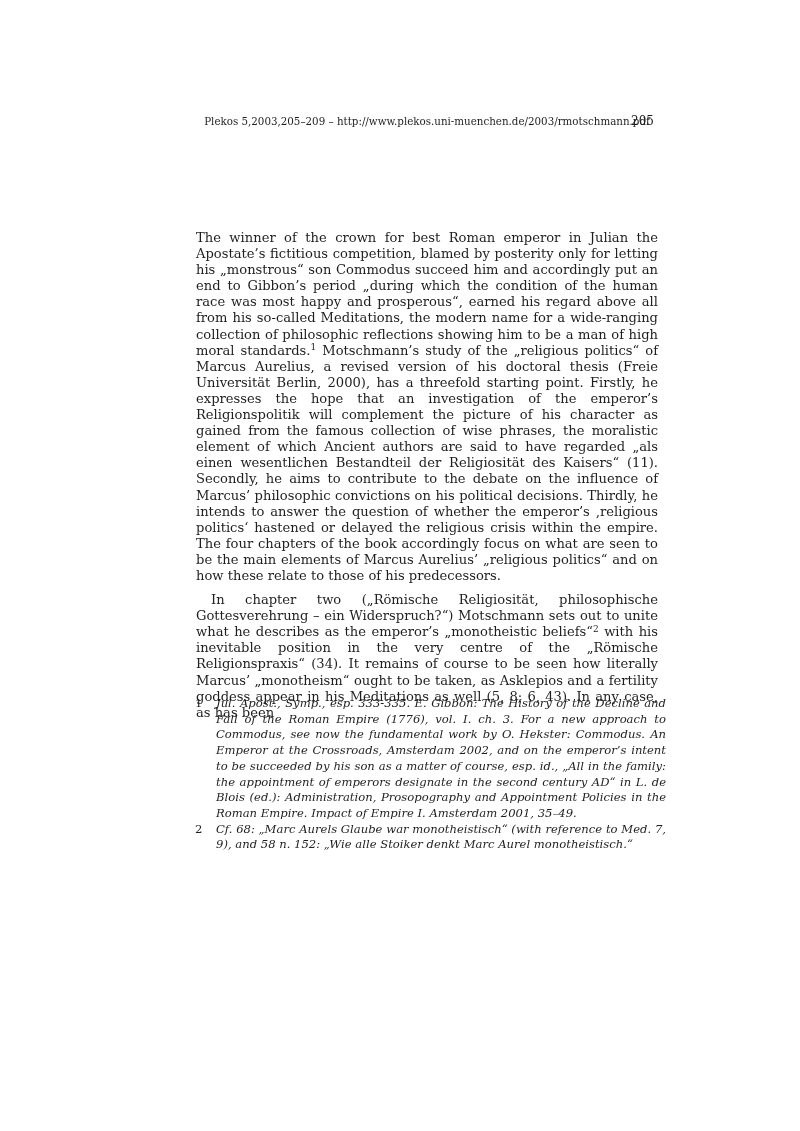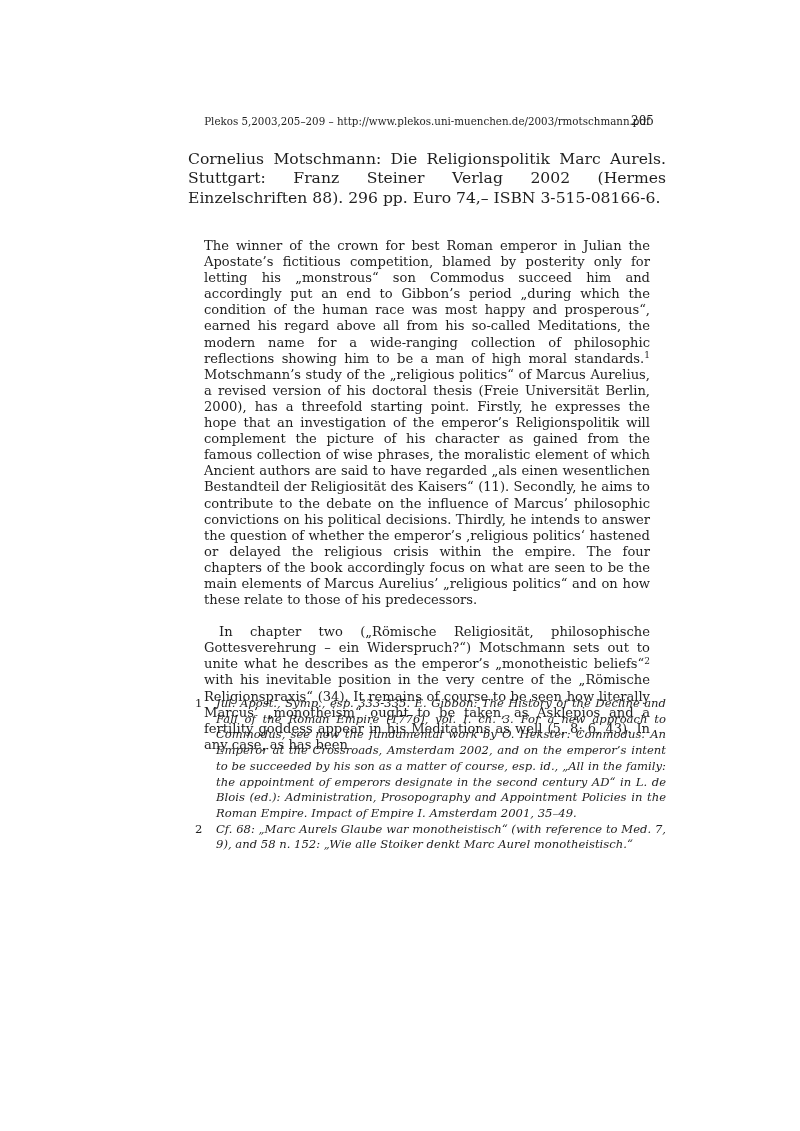--- a/index.html
+++ b/index.html
@@ -43,21 +43,21 @@
   }
   .body-text {
     position: absolute;
     top: 222px;
     left: 188px;
     width: 478px;
     font-size: 13.1px;
     line-height: 16.1px;
     text-align: justify;
   }
-  .para { margin: 16px; }
+  .para { margin: 8px; }
   .para.indented { text-indent: 15px; }
   sup.fn-ref {
     font-size: 9px;
     line-height: 0;
     vertical-align: baseline;
     position: relative;
     top: -4.5px;
   }
   .footnotes {
     position: absolute;
@@ -74,21 +74,20 @@
 </head>
 <body>
 
 <div class="page">
 
   <header class="running-header">
     <div class="journal-line">Plekos 5,2003,205–209 – http://www.plekos.uni-muenchen.de/2003/rmotschmann.pdf</div>
     <div class="page-number">205</div>
   </header>
 
-  <h1 class="review-title">Cornelius Motschmann: Die Religionspolitik Marc Aurels. Stuttgart: Franz Steiner Verlag 2002 (Hermes Einzelschriften 88). 296 pp. Euro 74,– ISBN 3-515-08166-6.</h1>
 
   <main class="body-text">
     <p class="para"><span>The winner of the crown for best Roman emperor in Julian the Apostate’s fictitious competition, blamed by posterity only for letting his „monstrous“ son Commodus succeed him and accordingly put an end to Gibbon’s period „during which the condition of the human race was most happy and prosperous“, earned his regard above all from his so-called Meditations, the modern name for a wide-ranging collection of philosophic reflections showing him to be a man of high moral standards.</span><sup class="fn-ref">1</sup><span> Motschmann’s study of the „religious politics“ of Marcus Aurelius, a revised version of his doctoral thesis (Freie Universität Berlin, 2000), has a threefold starting point. Firstly, he expresses the hope that an investigation of the emperor’s Religionspolitik will complement the picture of his character as gained from the famous collection of wise phrases, the moralistic element of which Ancient authors are said to have regarded „als einen wesentlichen Bestandteil der Religiosität des Kaisers“ (11). Secondly, he aims to contribute to the debate on the influence of Marcus’ philosophic convictions on his political decisions. Thirdly, he intends to answer the question of whether the emperor’s ‚religious politics‘ hastened or delayed the religious crisis within the empire. The four chapters of the book accordingly focus on what are seen to be the main elements of Marcus Aurelius’ „religious politics“ and on how these relate to those of his predecessors.</span></p>
 
     <p class="para indented"><span>In chapter two („Römische Religiosität, philosophische Gottesverehrung – ein Widerspruch?“) Motschmann sets out to unite what he describes as the emperor’s „monotheistic beliefs“</span><sup class="fn-ref">2</sup><span> with his inevitable position in the very centre of the „Römische Religionspraxis“ (34). It remains of course to be seen how literally Marcus’ „monotheism“ ought to be taken, as Asklepios and a fertility goddess appear in his Meditations as well (5, 8; 6, 43). In any case, as has been</span></p>
   </main>
 
   <section class="footnotes">
     <div class="footnote">
       <span class="fn-num">1</span>

